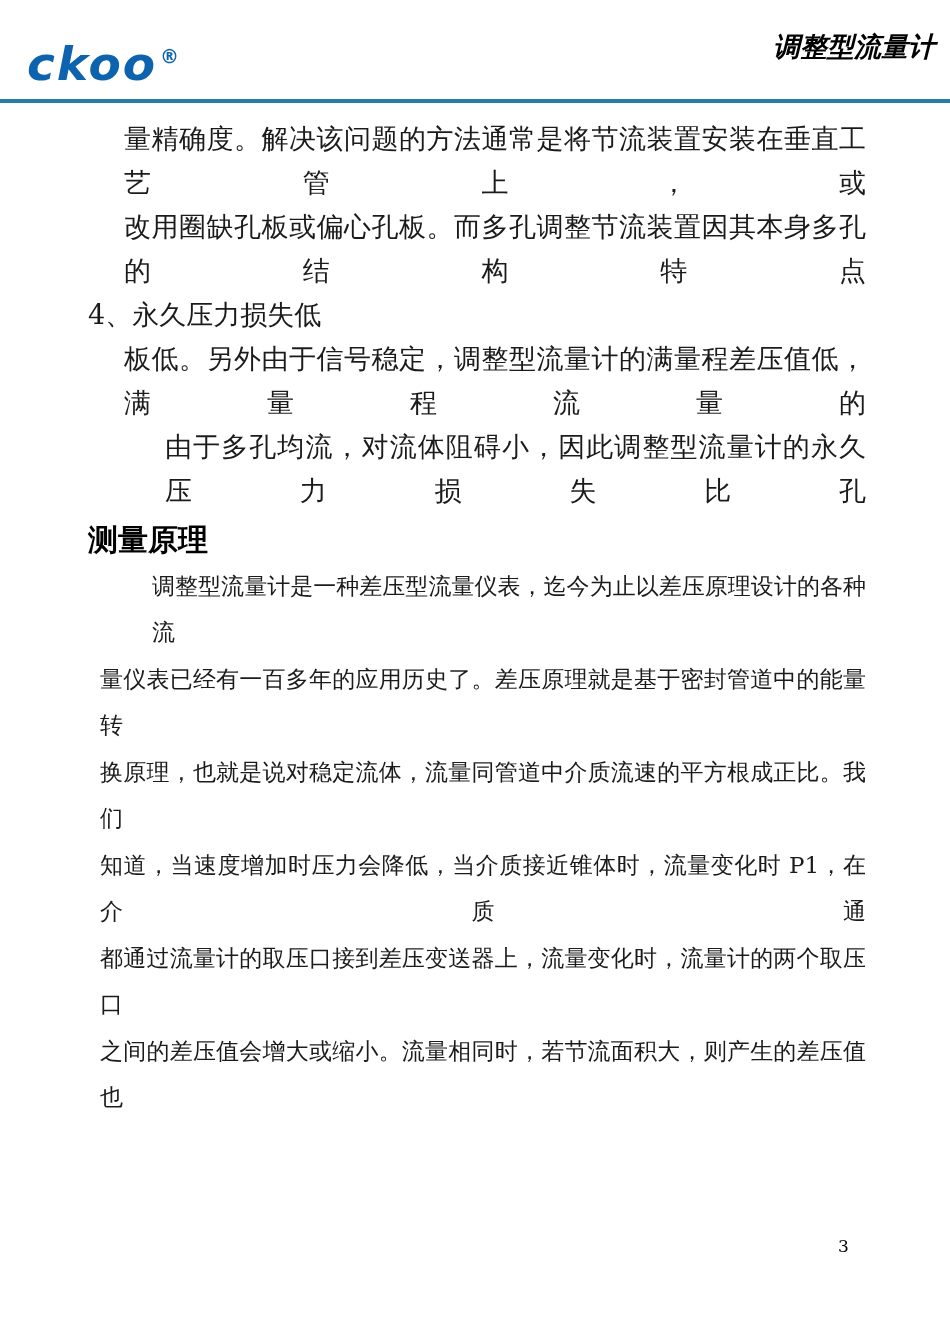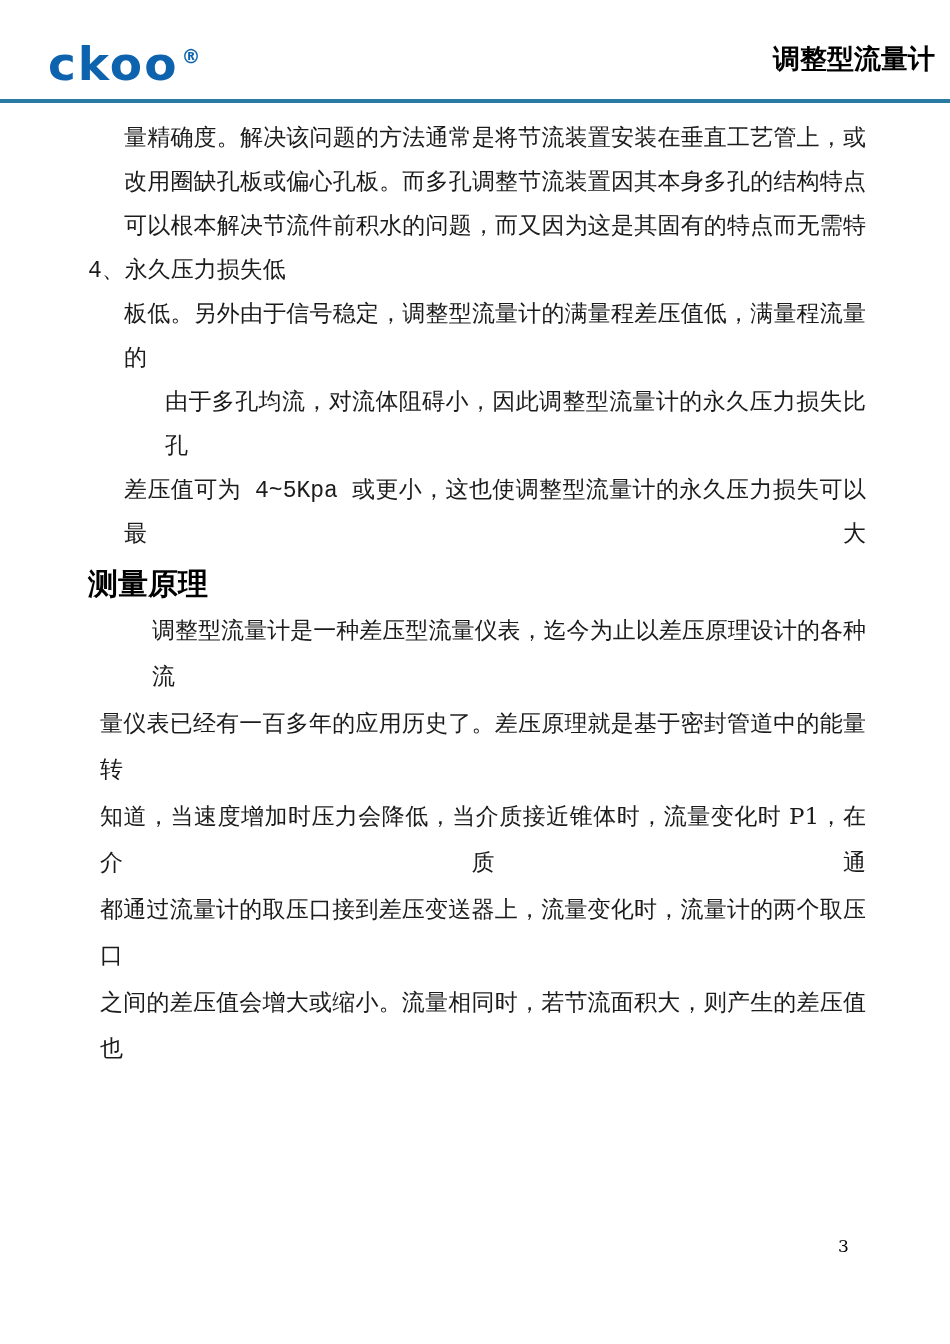--- a/index.html
+++ b/index.html
@@ -12,22 +12,23 @@
   .page{
     position:relative;
     width:950px;height:1344px;
     background:#ffffff;
     color:var(--ink);
     font-family:"DejaVu Serif","Liberation Serif",serif;
     overflow:hidden;
   }
   
   .header{
-    display:flex;justify-content:space-between;align-items:center;
-    padding:30px 15px 0 48px;
+    display:flex;justify-content:space-between;align-items:flex-start;
+    padding:30px 15px 0 27px;
+    font-style:italic;
   }
   .logo{
     font-family:"DejaVu Sans","Liberation Sans",sans-serif;
     font-weight:bold;
     font-size:47px;line-height:52px;
     letter-spacing:2px;
     color:var(--logo-blue);
   }
   .logo sup{
     font-size:19px;
@@ -44,24 +45,23 @@
     padding-bottom:2px;
   }
   .header-rule{
     height:4px;
     margin-top:9px;
     background:var(--rule-blue);
   }
   
   .content{padding:0 84px 0 88px;}
   .tline{
-    font-size:23px;
+    font-size:27px;
     line-height:44px;
     white-space:nowrap;
-    font-family:Liberation Mono, monospace;
   }
   .pline{
     font-size:23px;
     line-height:46.5px;
     white-space:nowrap;
   }
   .j{ text-align:justify; text-align-last:justify; white-space:normal;margin-left:12px; }
   .ml{ margin-left:36px; }
   .ind2{ padding-left:41px; }
   .ind3{ padding-left:52px; }
@@ -90,36 +90,35 @@
     <div class="logo"><span>ckoo</span><sup>®</sup></div>
     <div class="doc-title">调整型流量计</div>
   </div>
   <div class="header-rule"></div>
 
   <div class="content">
 
     <div class="top-block">
       <div class="tline ml j">量精确度。解决该问题的方法通常是将节流装置安装在垂直工艺管上，或</div>
       <div class="tline ml j">改用圈缺孔板或偏心孔板。而多孔调整节流装置因其本身多孔的结构特点</div>
-      <div class="tline ml j">可以根本解决节流件前积水的问题，而又因为这是其固有的特点而无需特</div>
     </div>
 
     <div class="tline">4、永久压力损失低</div>
 
     <div>
       <div class="tline ml j">板低。另外由于信号稳定，调整型流量计的满量程差压值低，满量程流量的</div>
       <div class="tline ml ind2 j">由于多孔均流，对流体阻碍小，因此调整型流量计的永久压力损失比孔</div>
-      <div class="tline ml j">差压值可为 4~5Kpa 或更小，这也使调整型流量计的永久压力损失可以最大</div>
     </div>
 
     <div class="h1">测量原理</div>
 
     <div>
       <div class="pline ind3 j">调整型流量计是一种差压型流量仪表，迄今为止以差压原理设计的各种流</div>
       <div class="pline j">量仪表已经有一百多年的应用历史了。差压原理就是基于密封管道中的能量转</div>
+      <div class="pline j">换原理，也就是说对稳定流体，流量同管道中介质流速的平方根成正比。我们</div>
       <div class="pline j">知道，当速度增加时压力会降低，当介质接近锥体时，流量变化时 P1，在介质通</div>
       <div class="pline j">都通过流量计的取压口接到差压变送器上，流量变化时，流量计的两个取压口</div>
       <div class="pline j">之间的差压值会增大或缩小。流量相同时，若节流面积大，则产生的差压值也</div>
 
     </div>
 
   </div>
 
   <div class="page-number">3</div>
 

